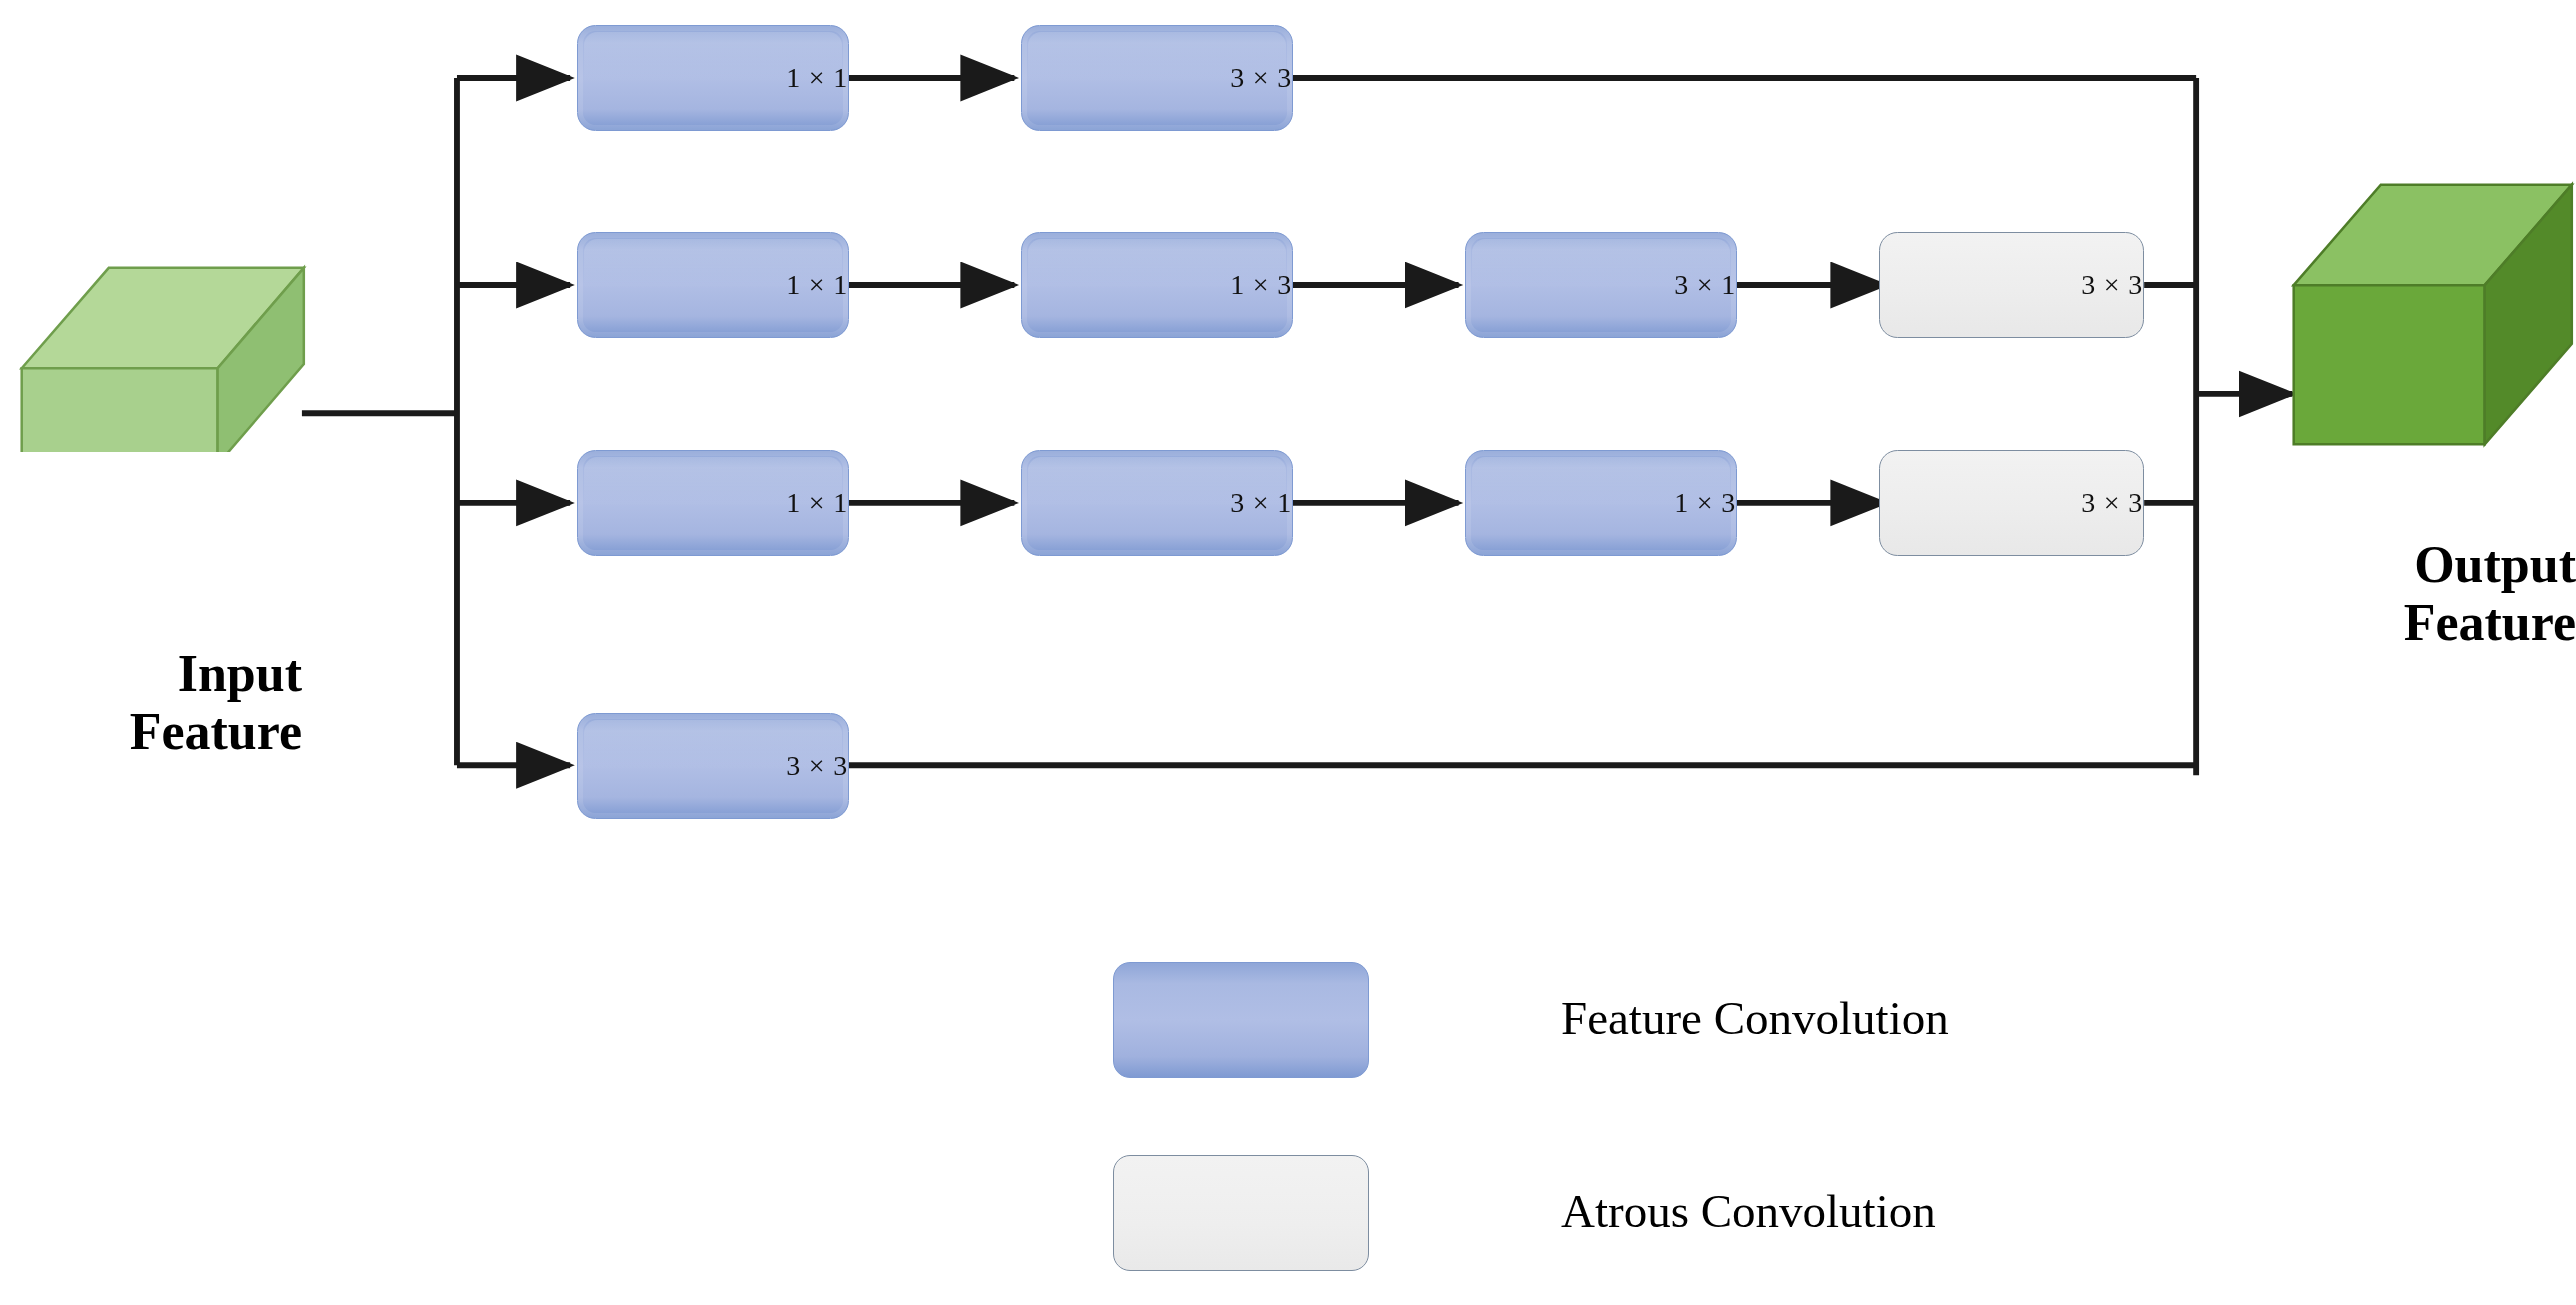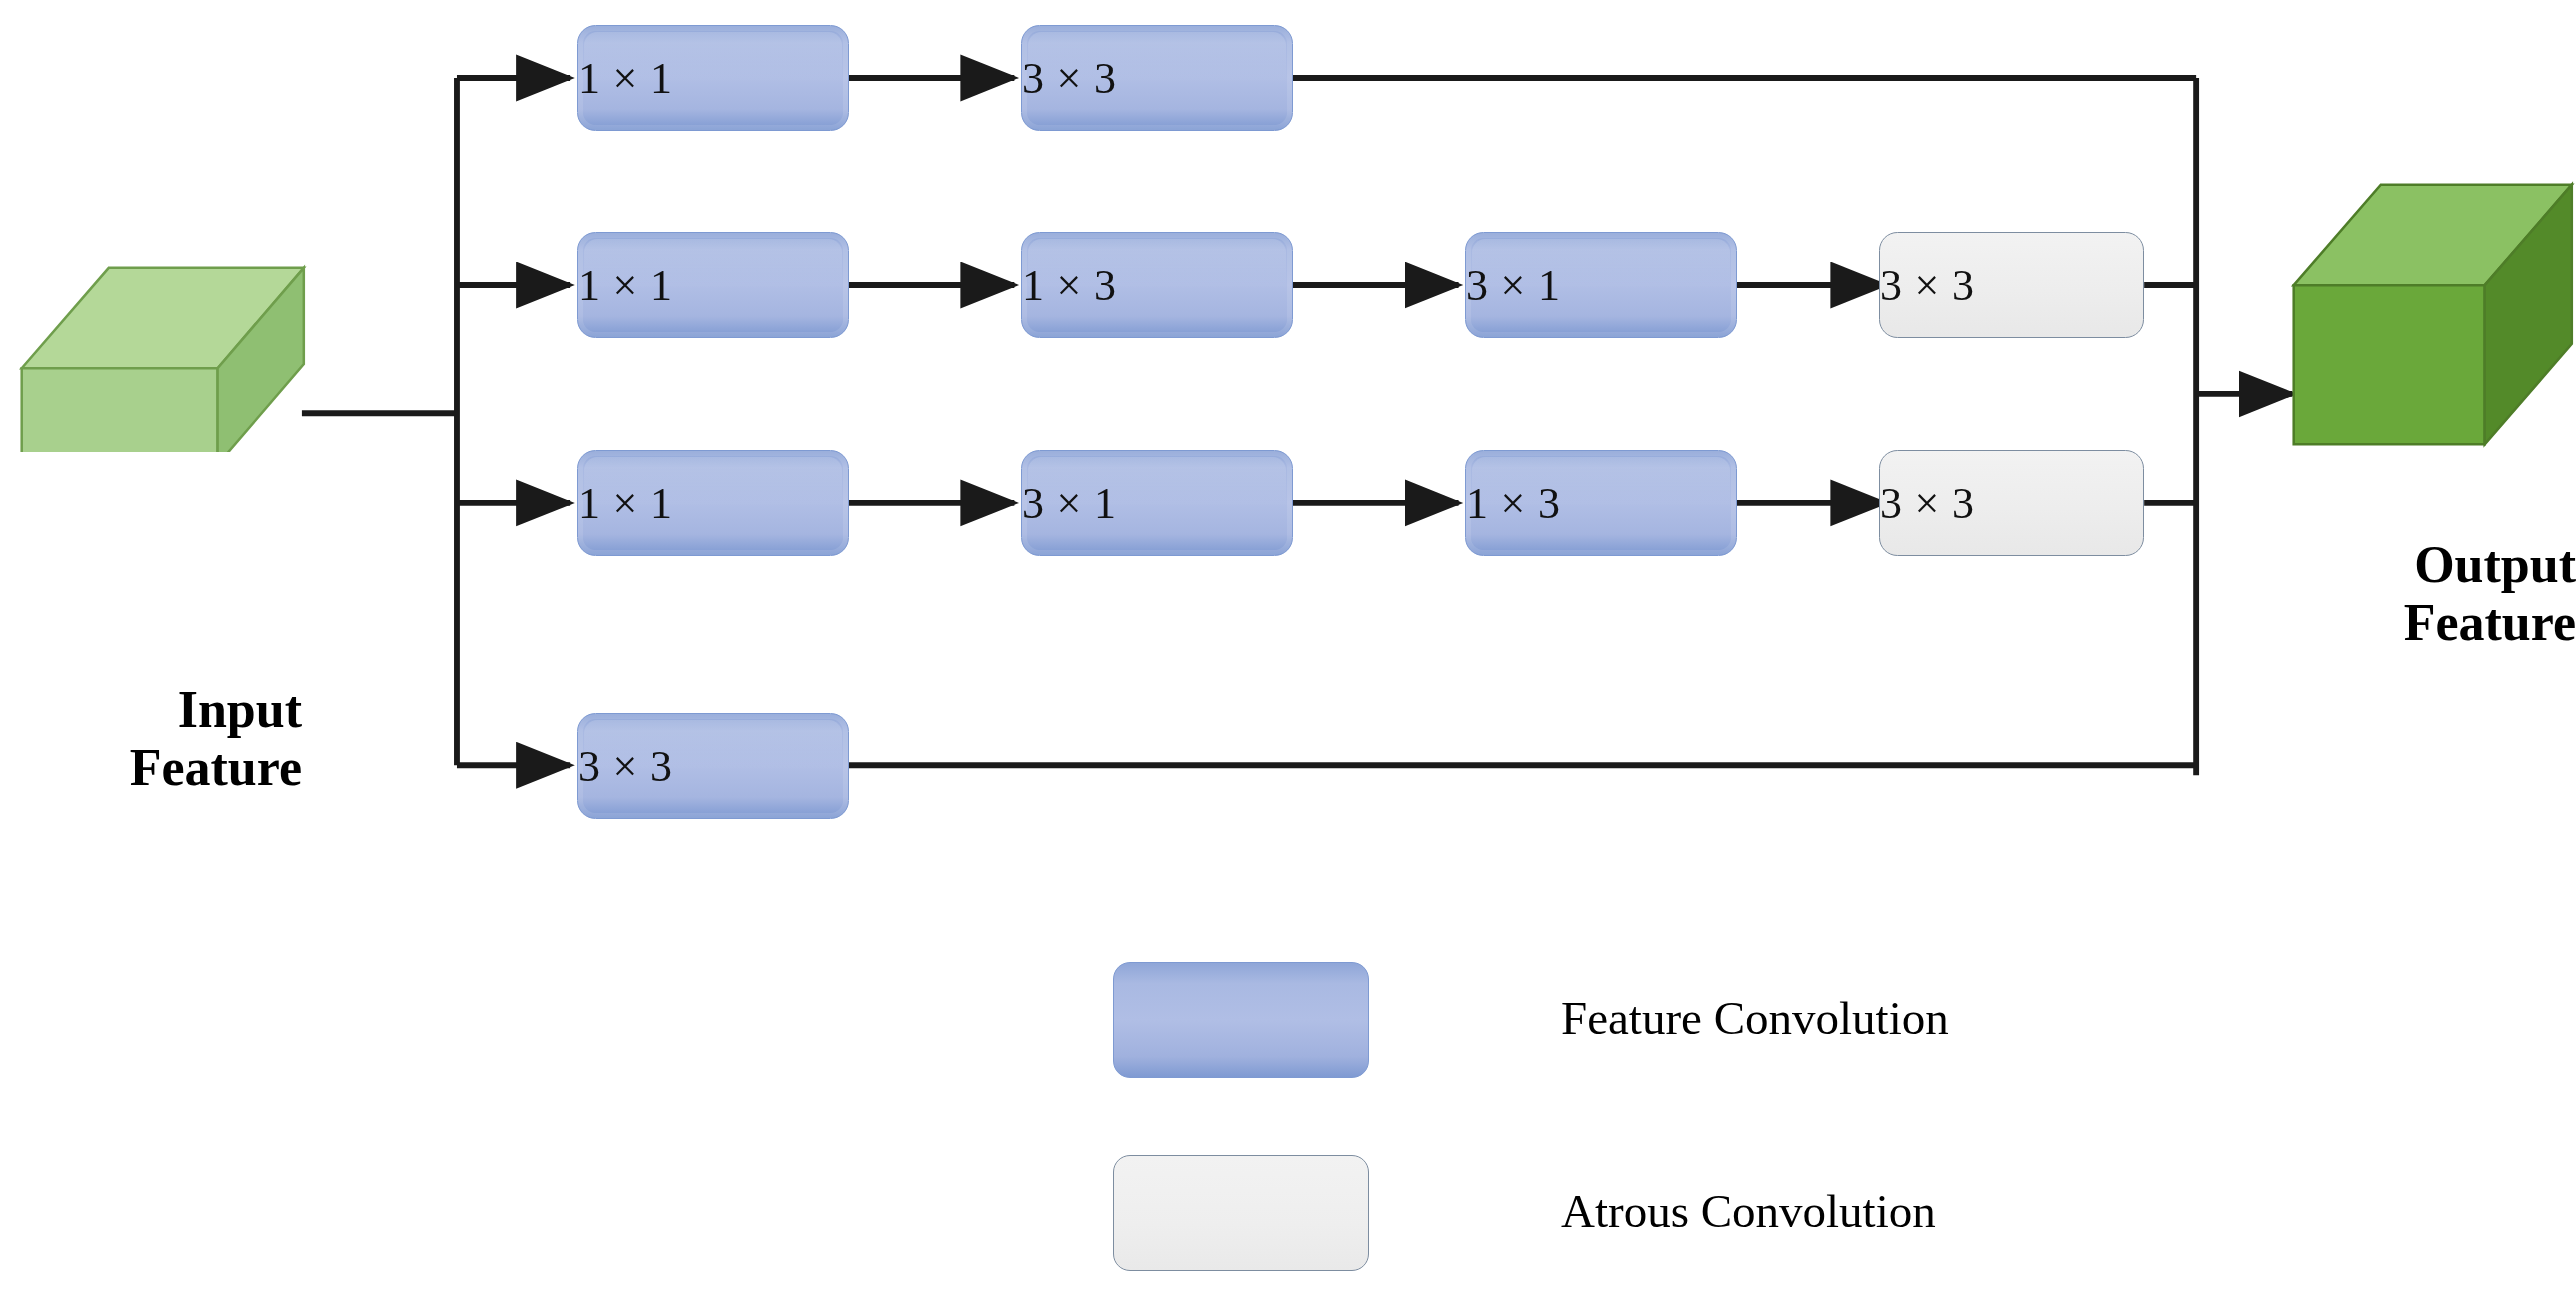--- a/index.html
+++ b/index.html
@@ -12,23 +12,23 @@
   }
   #stage{position:absolute;left:0;top:0;width:2576px;height:1305px;}
 
   
   #wires{position:absolute;left:0;top:0;width:2576px;height:1305px;}
 
   
   .box{
     position:absolute;
     box-sizing:border-box;
-    display:flex;align-items:center;justify-content:flex-start;
+    display:flex;align-items:center;justify-content:flex-end;
     border-radius:18.4px;
-    font-size:44px;
+    font-size:28px;
     color:#111111;
     letter-spacing:0.8px;
     white-space:nowrap;
     z-index:5;
   }
   .box.std{
     background:
       linear-gradient(180deg,#8fa6d8 0%,#a9b9e2 16%,#b0bee5 50%,#a5b5e0 80%,#7f9ad2 100%);
     border:1.7px solid #7e9ad2;
     box-shadow:inset 0 0 0 5px rgba(255,255,255,0.10);
@@ -129,21 +129,21 @@
     </g>
   </svg>
 
   <div class="cube" style="left:15px;top:159px;">
     <svg width="293" height="293" viewBox="0 0 350 350">
       <polygon points="8,250 112,130 345,130 242,250" fill="#b4d898" stroke="#6f9e4c" stroke-width="3"></polygon>
       <polygon points="8,250 242,250 242,365 8,365" fill="#a8d08d" stroke="#6f9e4c" stroke-width="3"></polygon>
       <polygon points="242,250 345,130 345,245 242,365" fill="#8fbf72" stroke="#6f9e4c" stroke-width="3"></polygon>
     </svg>
   </div>
-  <div class="caption" style="left:0px;top:645px;width:302px;margin-top:36px;">
+  <div class="caption" style="left:0px;top:645px;width:302px;">
     <div>Input</div>
     <div>Feature</div>
   </div>
 
   <div class="cube" style="left:2287px;top:176px;">
     <svg width="289" height="277" viewBox="0 0 345 330">
       <polygon points="8,130 112,10 340,10 236,130" fill="#8bc163" stroke="#4e7d28" stroke-width="3"></polygon>
       <polygon points="8,130 236,130 236,320 8,320" fill="#6aa83a" stroke="#4e7d28" stroke-width="3"></polygon>
       <polygon points="236,130 340,10 340,200 236,320" fill="#538a29" stroke="#4e7d28" stroke-width="3"></polygon>
     </svg>

